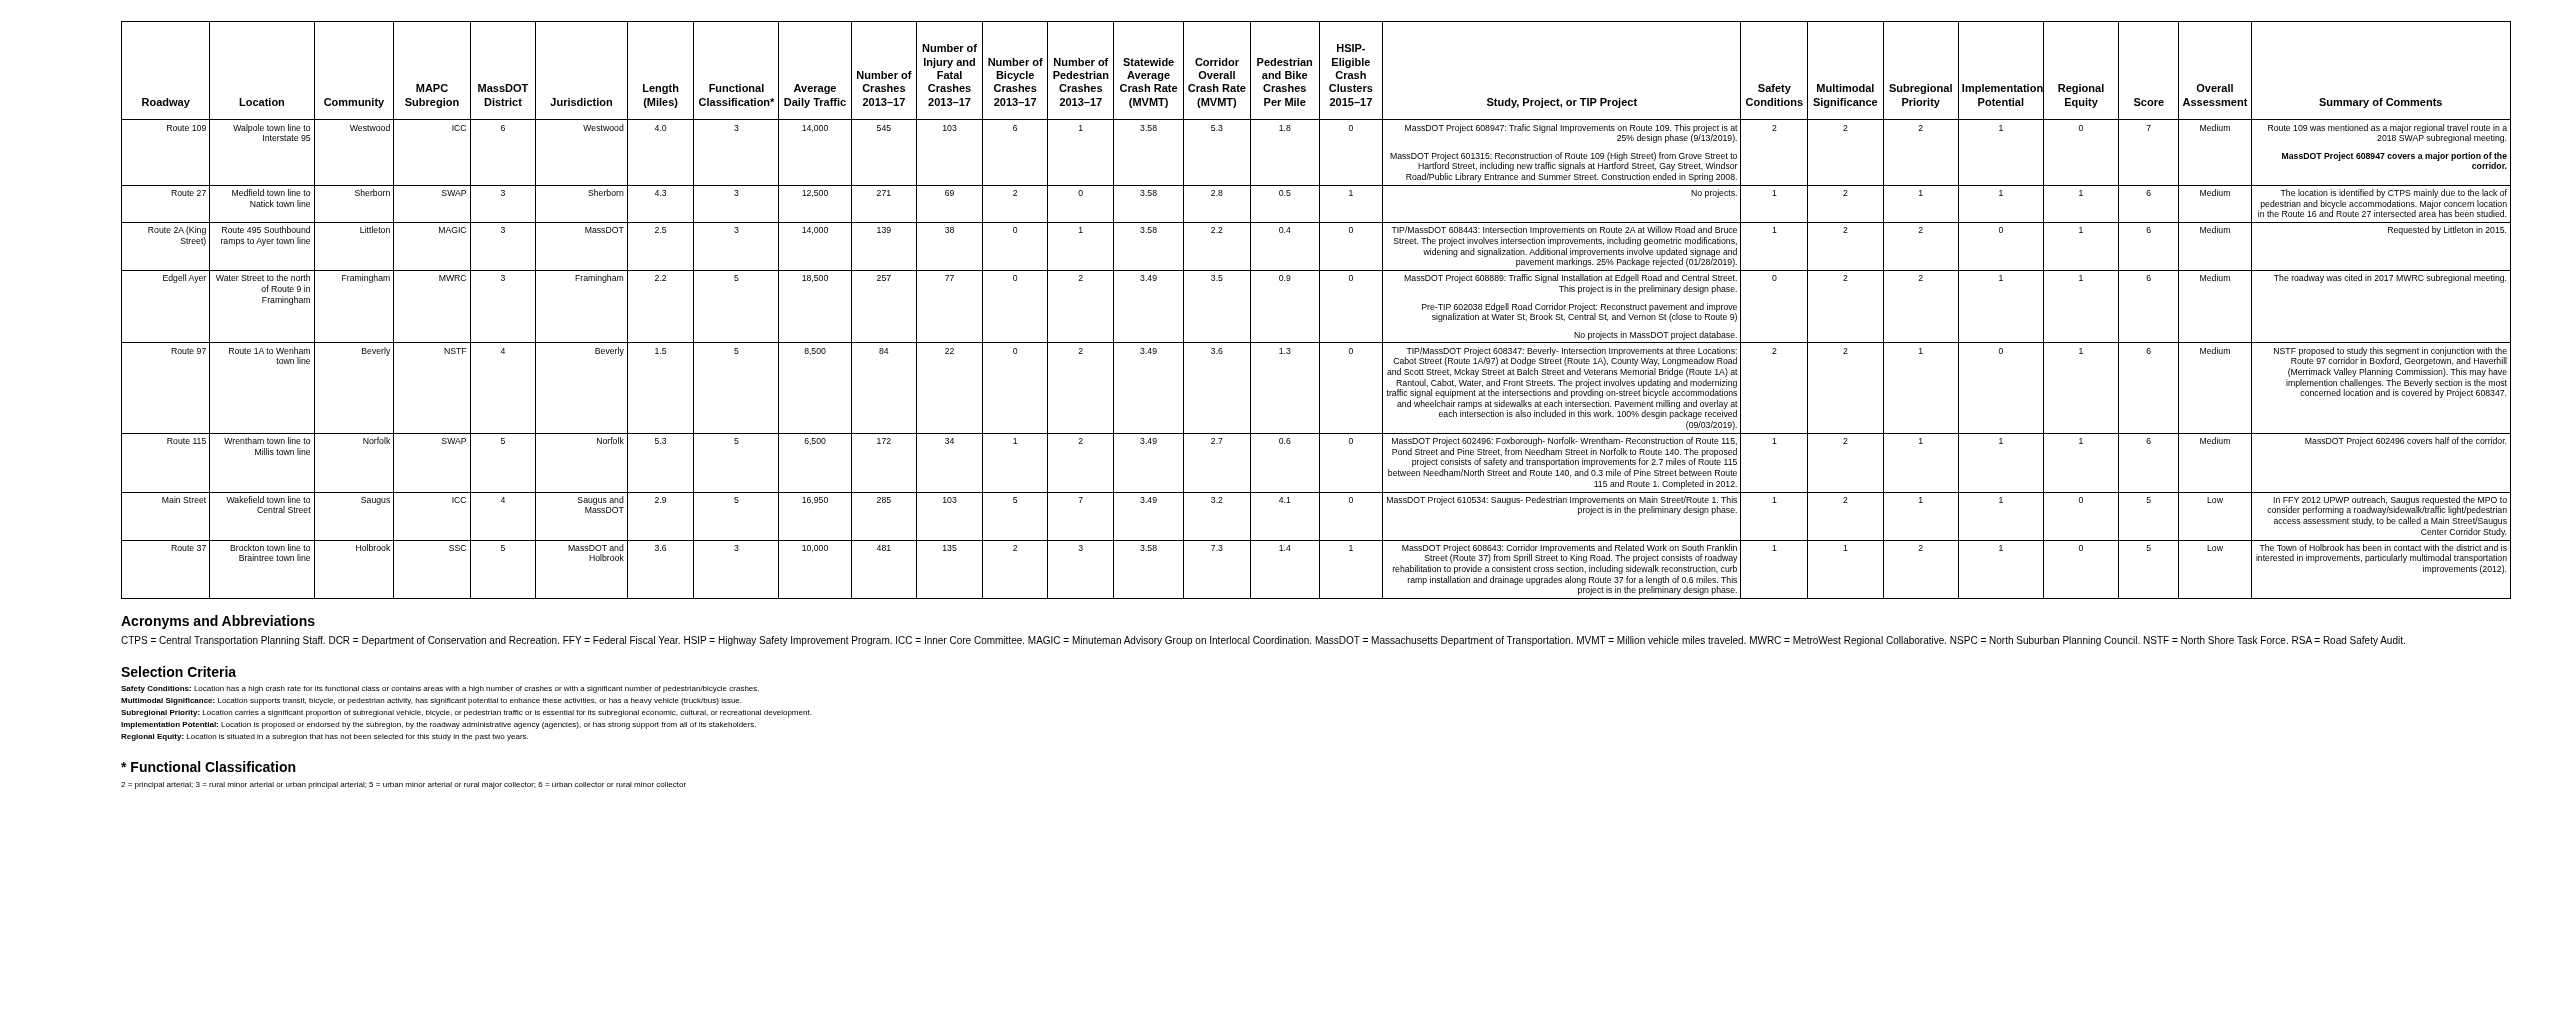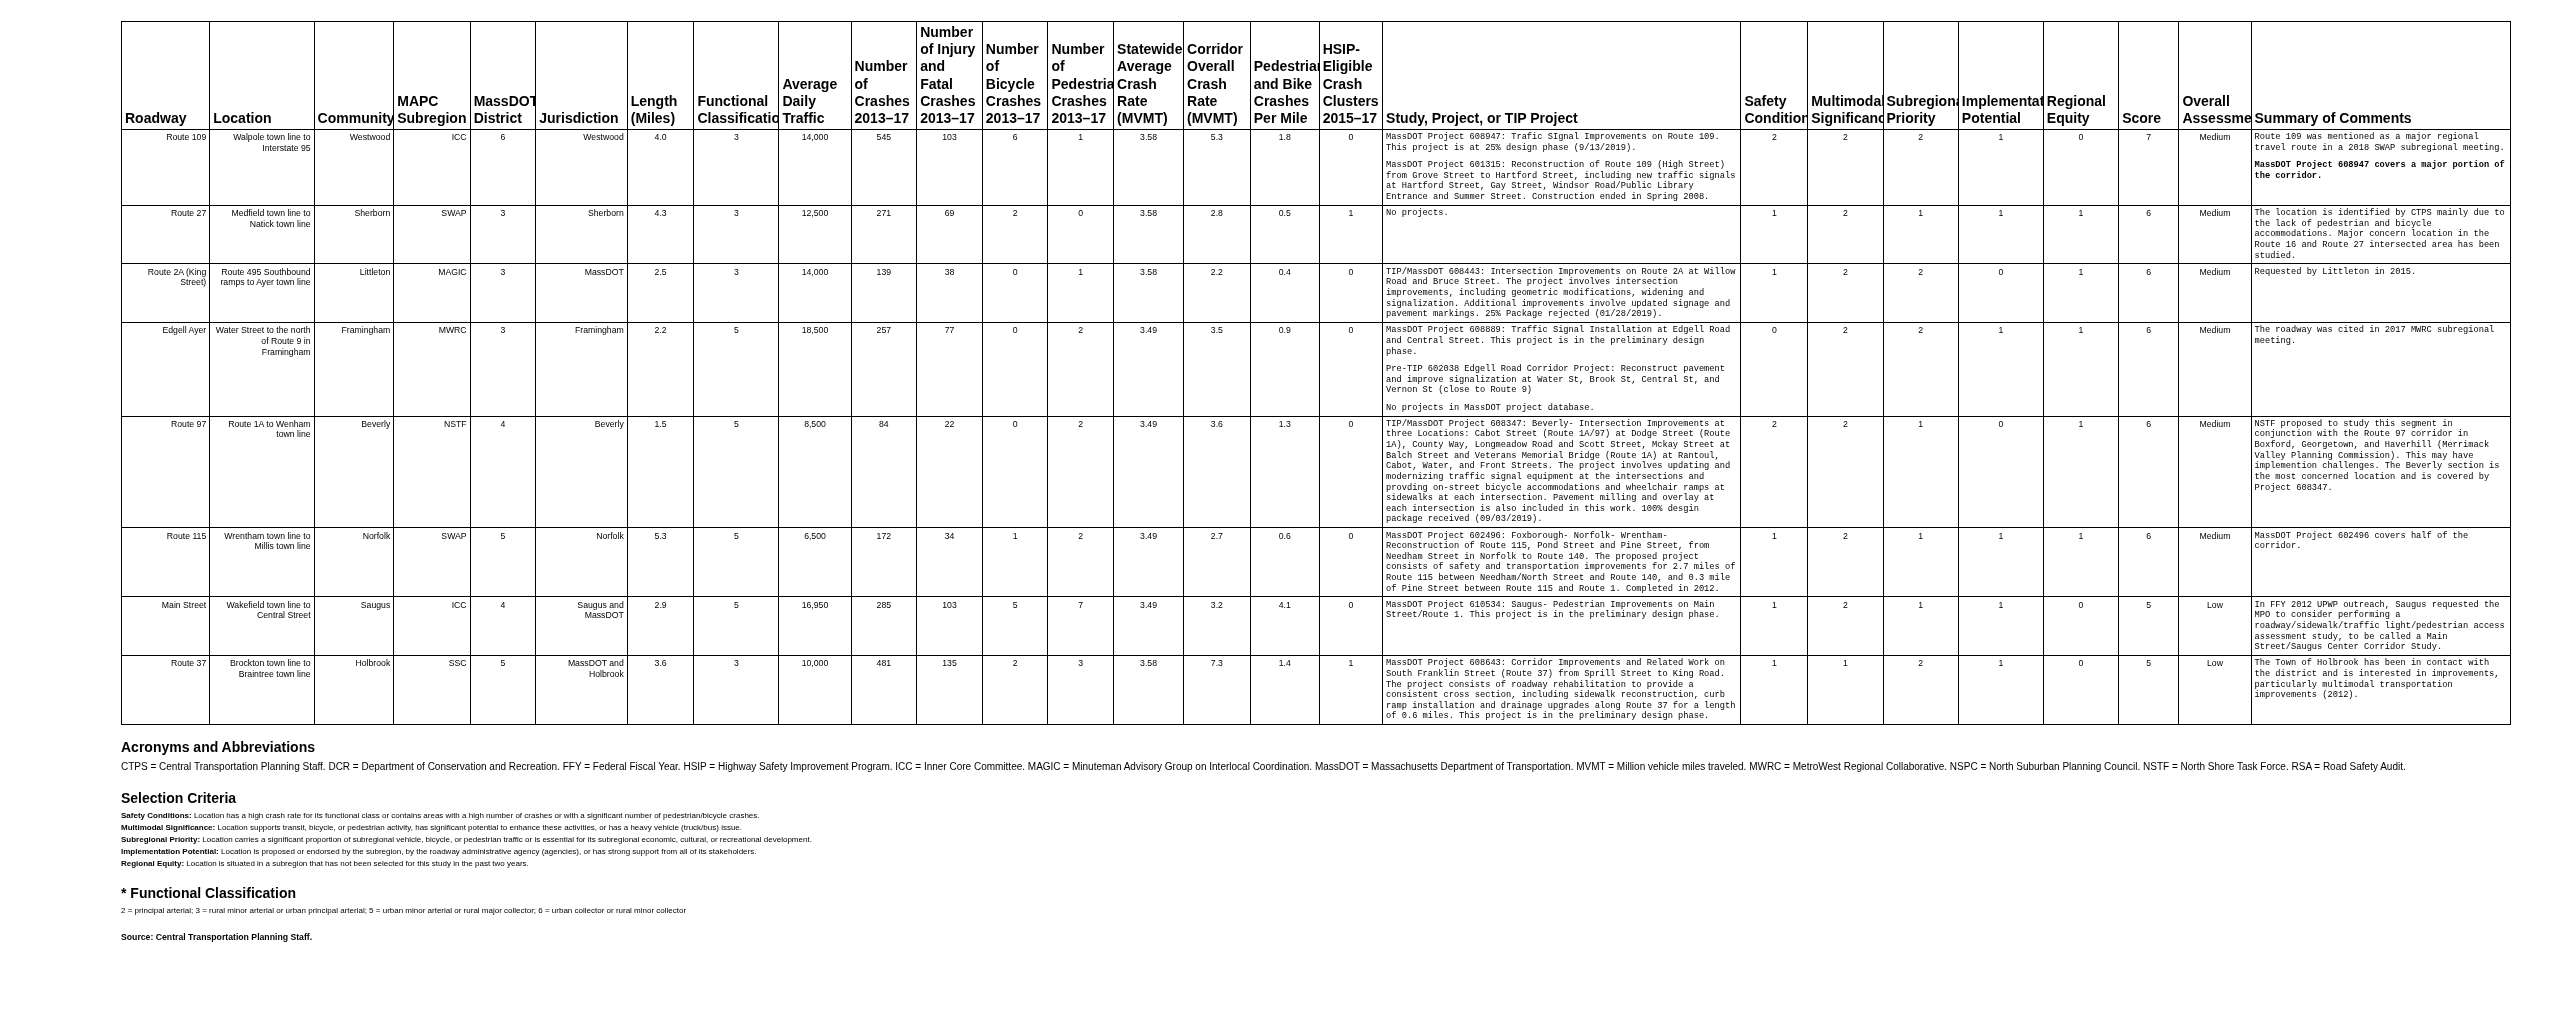--- a/index.html
+++ b/index.html
@@ -33,39 +33,38 @@
     border: 0.8px solid #000;
     vertical-align: top;
     padding: 2.3px 3px 2.3px 3px;
     font-size: 8.7px;
     line-height: 1.22;
     overflow: hidden;
   }
   table.corridor-table thead th {
     vertical-align: bottom;
     font-weight: bold;
-    font-size: 14px;
-    text-align: left;
+    font-size: 11px;
+    text-align: center;
     height: 85px;
     border-bottom: 1.5px solid #000;
-    padding-bottom: 2px;
+    padding-bottom: 10px;
   }
   table.corridor-table tbody tr {
     border-bottom: 1.5px solid #000;
   }
   table.corridor-table tbody td {
     border-bottom: 1.5px solid #000;
   }
   td.num, th.num { text-align: center; }
   td.txt { text-align: right; }
   td.proj, td.comm {
     font-size: 8.3px;
     line-height: 1.3;
-    text-align: left;
-    font-family: Liberation Mono, monospace;
+    text-align: right;
   }
   td.proj p, td.comm p {
     margin: 0 0 6.8px 0;
   }
   td.proj p:last-child, td.comm p:last-child {
     margin-bottom: 0;
   }
   .bold { font-weight: bold; }
 
   
@@ -454,17 +453,16 @@
         <div class="crit-line"><b>Safety Conditions:</b><span> Location has a high crash rate for its functional class or contains areas with a high number of crashes or with a significant number of pedestrian/bicycle crashes.</span></div>
         <div class="crit-line"><b>Multimodal Significance:</b><span> Location supports transit, bicycle, or pedestrian activity, has significant potential to enhance these activities, or has a heavy vehicle (truck/bus) issue.</span></div>
         <div class="crit-line"><b>Subregional Priority:</b><span>  Location carries a significant proportion of subregional vehicle, bicycle, or pedestrian traffic or is essential for its subregional economic, cultural, or recreational development.</span></div>
         <div class="crit-line"><b>Implementation Potential:</b><span> Location is proposed or endorsed by the subregion, by the roadway administrative agency (agencies), or has strong support from all of its stakeholders.</span></div>
         <div class="crit-line"><b>Regional Equity:</b><span> Location is situated in a subregion that has not been selected for this study in the past two years.</span></div>
       </div>
     <div class="fn-gap"></div>
     <div class="fn-head">* Functional Classification</div>
     <div class="crit-line">2 = principal arterial; 3 = rural minor arterial or urban principal arterial; 5 = urban minor arterial or rural major collector; 6 = urban collector or rural minor collector</div>
     <div class="fn-gap"></div>
-    <div class="src">Source: Central Transportation Planning Staff.</div>
   </div>
 
 </div>
 
 
 </body></html>

